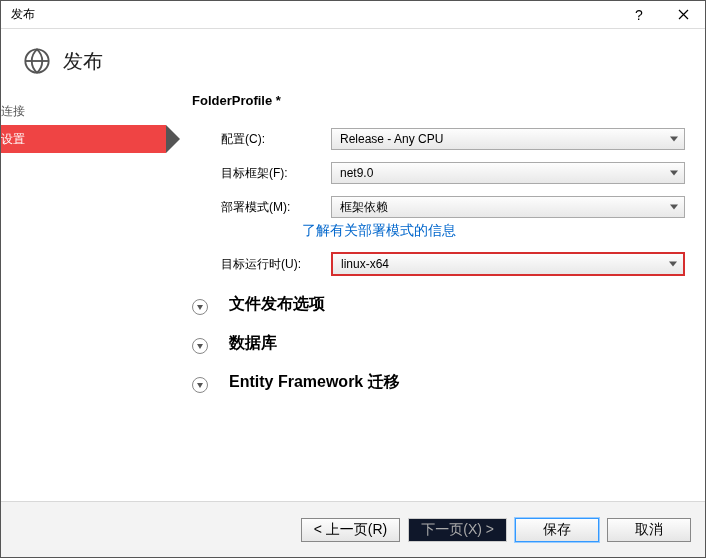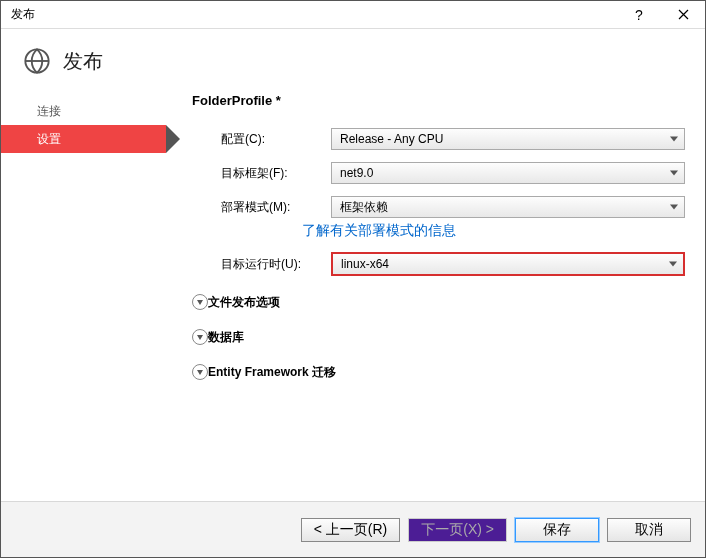--- a/index.html
+++ b/index.html
@@ -17,21 +17,21 @@
   }
   .titlebar .title { flex: 1; font-size: 12px; }
   .titlebar .sys { width: 44px; height: 100%; display: flex; align-items: center; justify-content: center; font-size: 14px; color: #000; }
 
   .header { display: flex; align-items: center; gap: 12px; padding: 18px 18px 14px 22px; }
   .header-icon { width: 28px; height: 28px; color: #666; }
   .header-title { font-size: 20px; color: #222; }
 
   .body { flex: 1; display: flex; overflow: hidden; }
   .sidebar { width: 165px; padding-top: 8px; }
-  .navitem { height: 28px; display: flex; align-items: center; padding-left: 36px; font-size: 12px; color: #555; position: relative; }
+  .navitem { height: 28px; display: flex; align-items: center; font-size: 12px; color: #555; position: relative; }
   .navitem.selected {
     background: #ef4444; color: #fff;
   }
   .navitem.selected::after {
     content: ""; position: absolute; right: -14px; top: 0;
     border-top: 14px solid transparent;
     border-bottom: 14px solid transparent;
     border-left: 14px solid #555;
   }
 
@@ -48,41 +48,41 @@
     font-size: 12px;
   }
   .combo .caret {
     position: absolute; right: 6px; top: 50%; transform: translateY(-50%);
     width: 0; height: 0; border-left: 4px solid transparent; border-right: 4px solid transparent; border-top: 5px solid #555;
   }
   .combo.highlight { border: 2px solid #d62e2e; height: 24px; }
   .sublink { font-size: 14px; padding-left: 110px; margin-bottom: 12px; }
   .sublink a { color: #0066cc; text-decoration: none; }
 
-  .expander { display: flex; align-items: flex-start; gap: 0; margin-top: 18px; font-size: 12px; font-weight: bold; }
+  .expander { display: flex; align-items: flex-end; gap: 21px; margin-top: 18px; font-size: 16px; font-weight: bold; }
   .expander:first-of-type { margin-top: 24px; }
   .expander .chev {
     width: 16px; height: 16px; border: 1px solid #888; border-radius: 50%;
     display: flex; align-items: center; justify-content: center;
   }
   .expander .chev::before {
     content: ""; width: 0; height: 0;
     border-left: 3px solid transparent; border-right: 3px solid transparent; border-top: 5px solid #555;
   }
 
   .footer {
     height: 56px; border-top: 1px solid #d8d8d8; background: #f3f3f3;
     display: flex; align-items: center; justify-content: flex-end; gap: 8px; padding: 0 14px;
   }
   .btn {
     min-width: 84px; height: 24px; border: 1px solid #888; background: linear-gradient(#fdfdfd, #e6e6e6);
     display: flex; align-items: center; justify-content: center; font-size: 14px; padding: 0 12px;
   }
   .btn.primary { border: 1px solid #3399ff; box-shadow: 0 0 0 1px #99ccff; }
-  .btn.disabled { color: #aaa; border-color: #ccc; background: #4c1d95; }
+  .btn.disabled { color: #aaa; border-color: #ccc; background: #0f172a; }
 </style>
 </head>
 <body>
 
 <div class="window">
 
   <div class="titlebar">
     <span class="title">发布</span>
     <div class="sys">?</div>
     <div class="sys">

